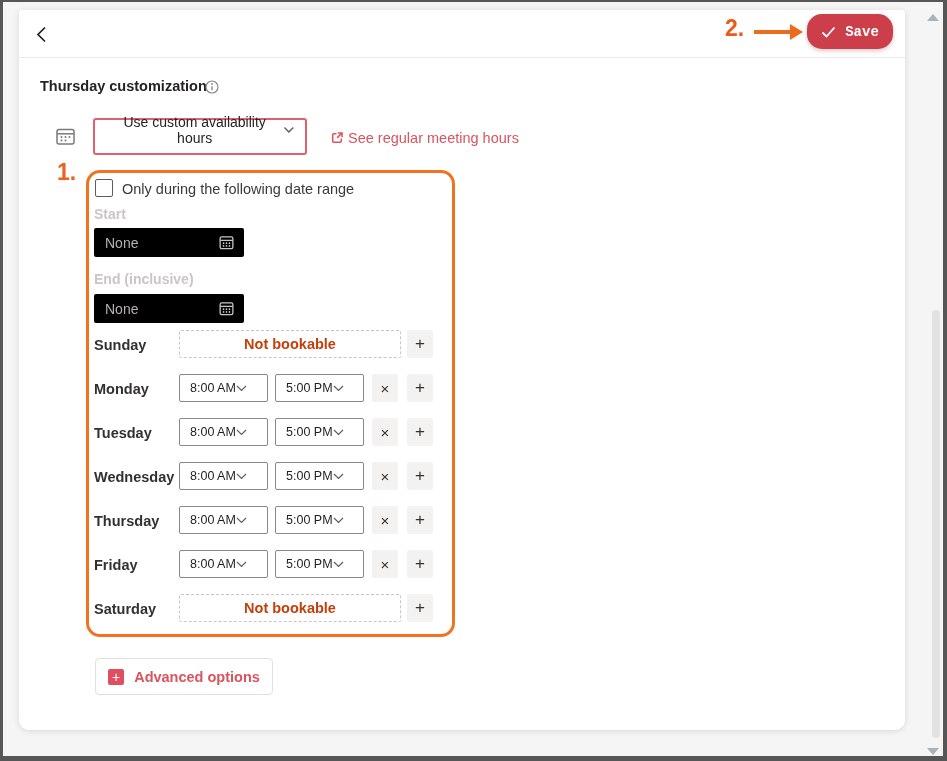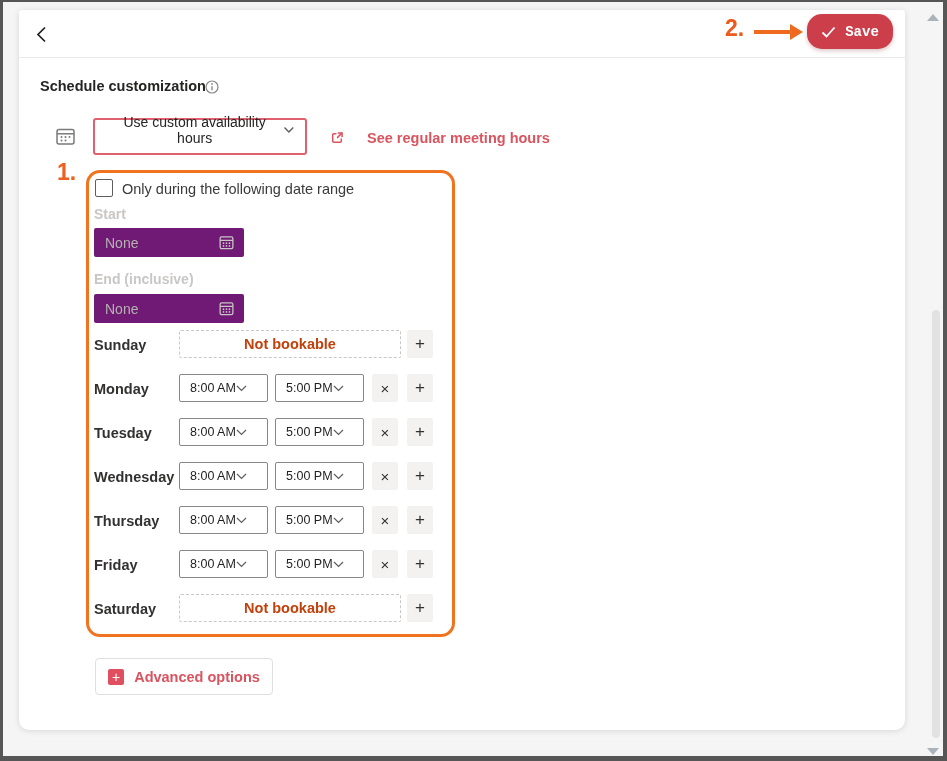--- a/index.html
+++ b/index.html
@@ -22,35 +22,35 @@
   .save-btn{position:absolute;left:788px;top:4px;width:86px;height:35px;background:#cb3e4a;
     border:none;border-radius:15px;color:#fff;display:flex;align-items:center;justify-content:center;
     gap:9px;font-size:14px;font-weight:700;font-family:Liberation Mono, monospace;cursor:pointer;
     box-shadow:0 2px 4px rgba(120,30,40,.25);}
   .page-title{position:absolute;left:21px;top:68px;font-size:14.5px;font-weight:700;color:#252423;}
   .info-ic{position:absolute;left:186px;top:70px;}
   .cal-ic{position:absolute;left:36px;top:116px;}
   .combo{position:absolute;left:74px;top:108px;width:214px;height:37px;border:2px solid #e0616d;
     border-radius:3px;background:#fff;display:flex;align-items:center;justify-content:space-between;
     padding:0 10px 14px 11px;font-size:14px;color:#252423;font-family:inherit;cursor:pointer;}
-  .reg-link{position:absolute;left:311px;top:120px;display:flex;align-items:center;gap:23px;
-    color:#d9545f;font-weight:700;font-size:14.5px;text-decoration:none;cursor:pointer;}
+  .reg-link{position:absolute;left:311px;top:120px;display:flex;align-items:center;gap:4px;
+    color:#d9545f;font-weight:400;font-size:14.5px;text-decoration:none;cursor:pointer;}
   .step1{position:absolute;left:38px;top:149px;font-size:23px;font-weight:700;color:#ed6120;}
   .step2{position:absolute;left:722px;top:13px;font-size:23px;font-weight:700;color:#ed5a1b;}
   .arrow-line{position:absolute;left:751px;top:28px;width:37px;height:4px;background:#ee6a1f;}
   .arrow-line::after{content:'';position:absolute;right:-12px;top:-6px;width:0;height:0;
     border-left:13px solid #ee6a1f;border-top:8px solid transparent;border-bottom:8px solid transparent;}
   .annot-box{position:absolute;left:67px;top:160px;width:369px;height:467px;border:3px solid #f07420;
     border-radius:14px;pointer-events:none;}
   .checkbox{position:absolute;left:76px;top:169px;width:18px;height:18px;border:1px solid #5f5d5b;
     border-radius:2px;background:#fff;cursor:pointer;}
   .checkbox-label{position:absolute;left:103px;top:171px;font-size:14.5px;color:#3b3a39;}
   .field-label{position:absolute;left:75px;font-size:14px;font-weight:600;color:#c9c7c5;}
   .fl-start{top:196px;} .fl-end{top:261px;}
-  .date-input{position:absolute;left:75px;width:150px;height:29px;background:#701a75;border:none;
+  .date-input{position:absolute;left:75px;width:150px;height:29px;background:#000000;border:none;
     border-radius:2px;display:flex;align-items:center;justify-content:space-between;
     padding:0 9px 0 11px;font-size:14px;color:#b5b2b0;font-family:inherit;cursor:default;}
   .di-start{top:218px;} .di-end{top:284px;}
   .day-row{position:absolute;left:0;width:100%;height:28px;}
   .day-name{position:absolute;left:75px;top:7px;font-size:14.5px;font-weight:600;color:#323130;}
   .not-bookable{position:absolute;left:160px;top:0;width:222px;height:28px;border:1px dashed #c9c7c5;
     border-radius:2px;background:#fff;display:flex;align-items:center;justify-content:center;
     font-size:14.5px;font-weight:600;color:#c2410c;}
   .slot-select{position:absolute;top:0;width:89px;height:28px;border:1px solid #8a8886;border-radius:2px;
     background:#fff;display:flex;align-items:center;justify-content:flex-start;
@@ -85,21 +85,21 @@
         </svg>
       </button>
       <button class="save-btn">
         <svg width="15" height="12" viewBox="0 0 15 12">
           <polyline points="1.5,6.5 5.5,10.5 13.5,1.5" fill="none" stroke="#ffffff" stroke-width="1.8"></polyline>
         </svg>
         <span>Save</span>
       </button>
     </div>
 
-    <span class="page-title">Schedule customization</span>
+    <span class="page-title">Thursday customization</span>
     <span class="info-ic">
       <svg width="14" height="14" viewBox="0 0 14 14">
         <circle cx="7" cy="7" r="6" fill="none" stroke="#8a8886" stroke-width="1.2"></circle>
         <line x1="7" y1="6.2" x2="7" y2="10.2" stroke="#8a8886" stroke-width="1.4"></line>
         <circle cx="7" cy="4" r="0.9" fill="#8a8886"></circle>
       </svg>
     </span>
 
     <span class="cal-ic">
       <svg width="21" height="21" viewBox="0 0 21 21">

